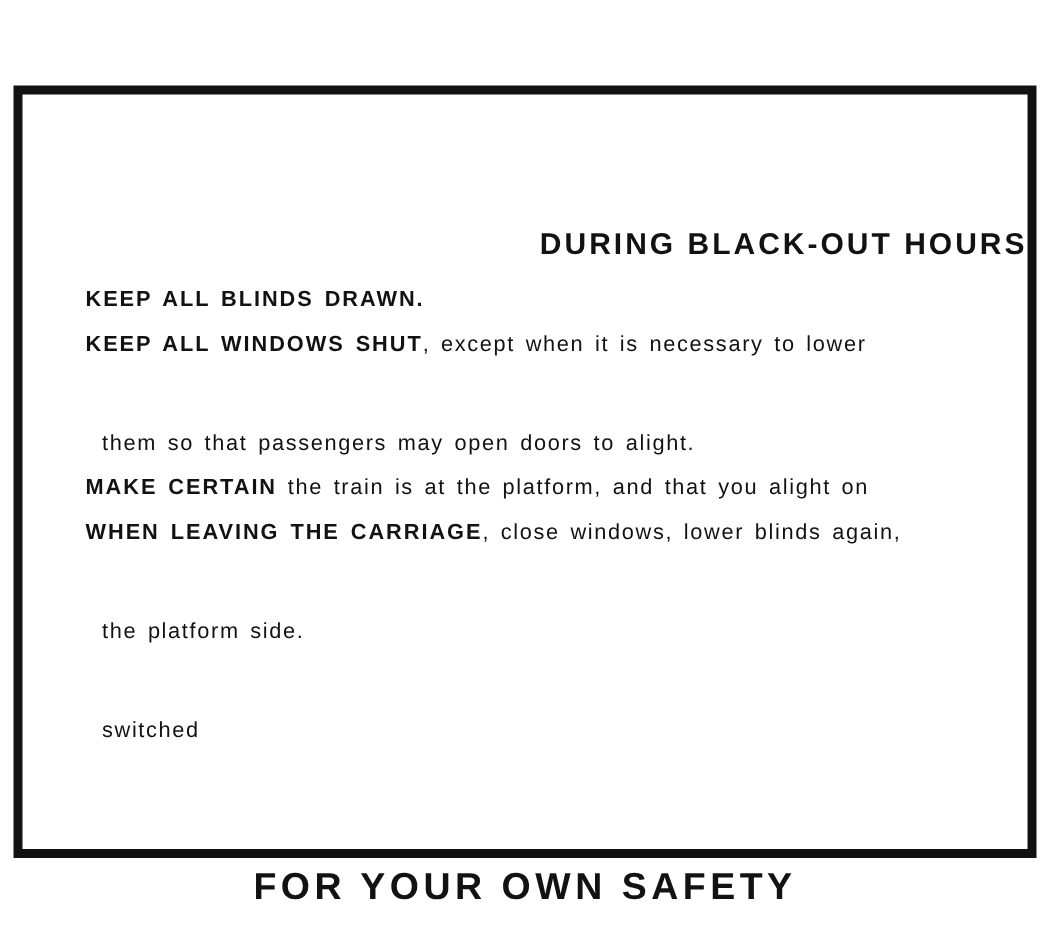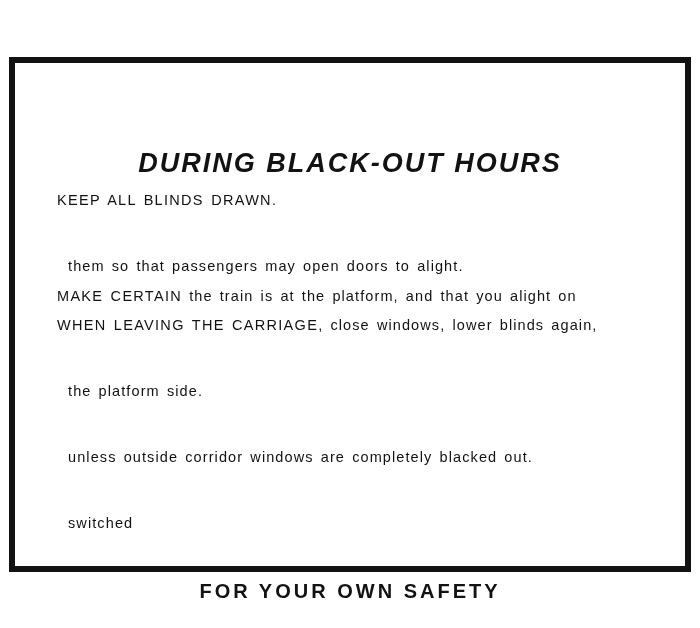--- a/index.html
+++ b/index.html
@@ -26,67 +26,66 @@
     height: 515px;
     box-sizing: border-box;
     border: 6px solid var(--ink, #0b0b0b);
     background: var(--paper, #ffffff);
   }
   .title {
     position: absolute;
     left: 0;
     top: 85px;
     width: 100%;
-    text-align: center;
-    font-size: 27px;
+    text-align: right;
+    font-size: 20px;
     line-height: 31px;
     font-weight: 700;
     letter-spacing: 2px;
     white-space: nowrap;
-    font-style: italic;
   }
   .body-lines {
     position: absolute;
     left: 42px;
     top: 123px;
     width: 640px;
   }
   .line {
     height: 29.8px;
     line-height: 29.8px;
     font-size: 14.5px;
     letter-spacing: 1.1px;
     word-spacing: 2px;
     white-space: nowrap;
   }
   .line.indent { padding-left: 11px; margin-top: 36px; }
-  .line b { font-weight: 400; letter-spacing: 1.3px; }
+  .line b { font-weight: 700; letter-spacing: 1.3px; }
   .footer {
     position: absolute;
     left: 0;
     top: 513px;
     width: 100%;
     text-align: center;
-    font-size: 20px;
+    font-size: 25px;
     line-height: 30px;
     font-weight: 700;
     letter-spacing: 3px;
     white-space: nowrap;
   }
 </style>
 </head>
 <body style="--ink: #121212; --paper: #ffffff;">
 
 <div class="page">
   <div class="board">
     <div class="title">DURING BLACK-OUT HOURS</div>
     <div class="body-lines">
         <div class="line"><b>KEEP ALL BLINDS DRAWN.</b></div>
+        <div class="line"><b>KEEP ALL WINDOWS SHUT</b><span>, except when it is necessary to lower</span></div>
         <div class="line indent"><span>them so that passengers may open doors to alight.</span></div>
         <div class="line"><b>MAKE CERTAIN</b><span> the train is at the platform, and that you alight on</span></div>
         <div class="line"><b>WHEN LEAVING THE CARRIAGE</b><span>, close windows, lower blinds again,</span></div>
         <div class="line indent"><span>the platform side.</span></div>
-        <div class="line indent"><span>unless outside corridor windows are completely blacked out.</span></div>
         <div class="line indent"><span>switched</span></div>
       </div>
     <div class="footer">FOR YOUR OWN SAFETY</div>
   </div>
 </div>
 
 </body></html>

